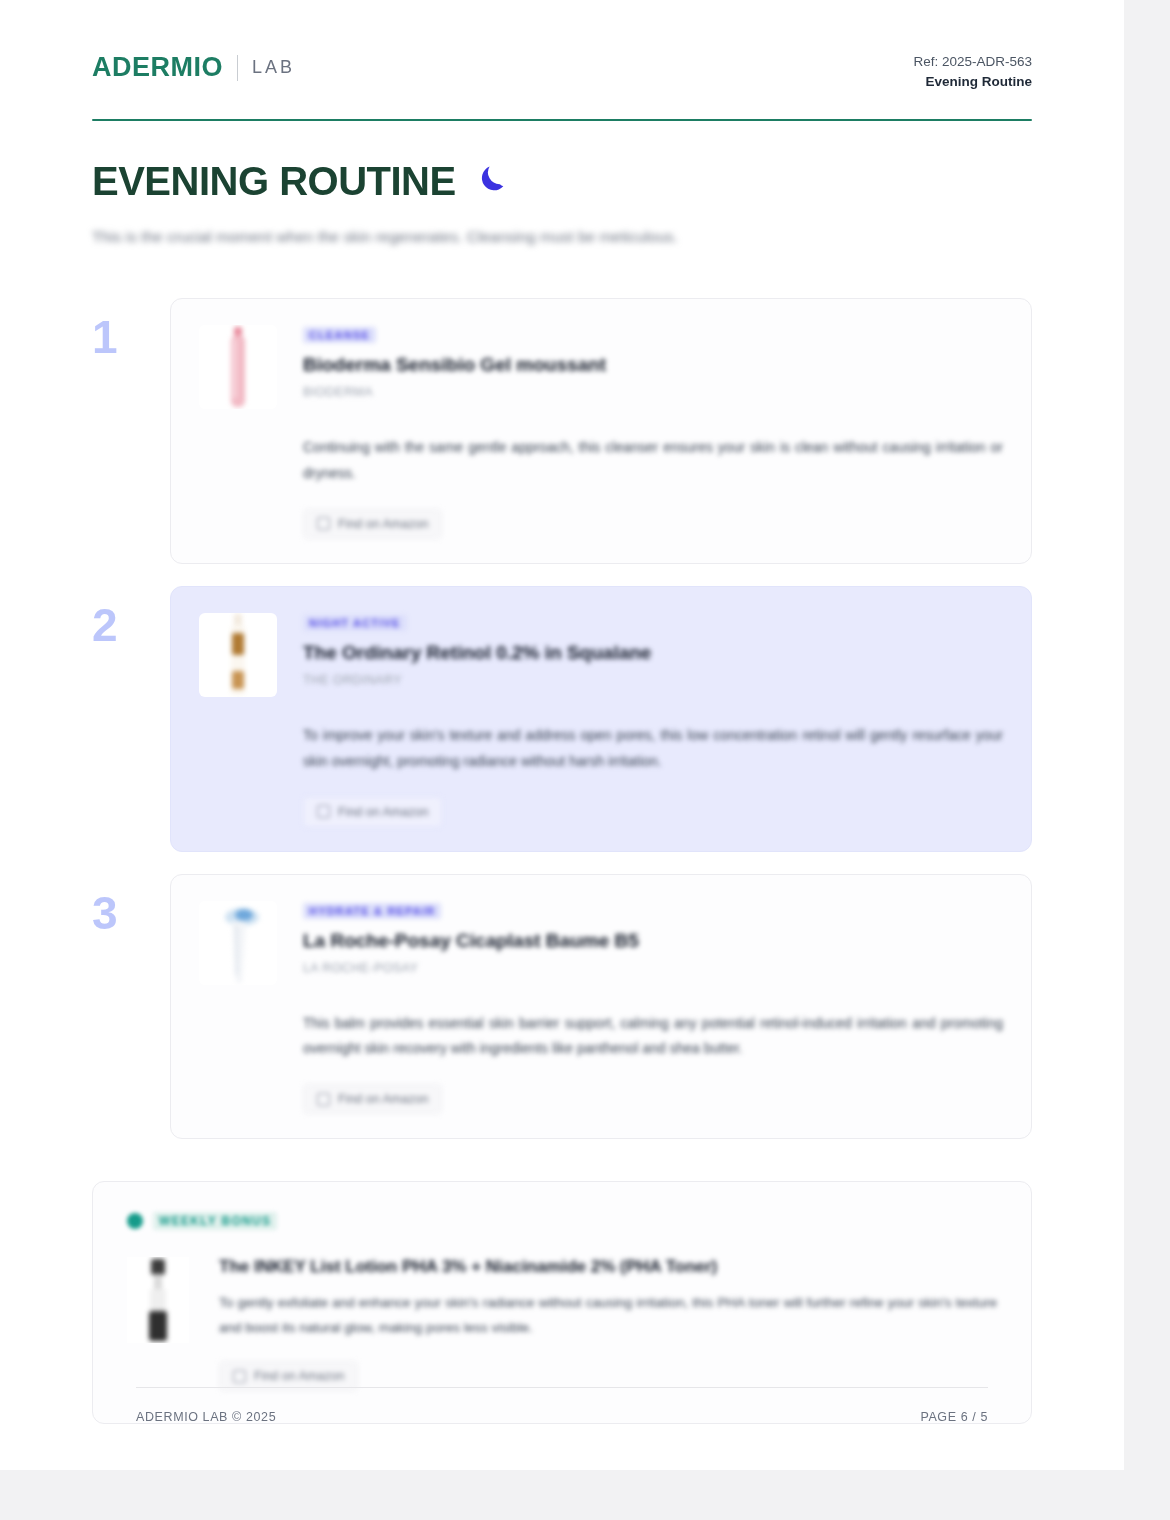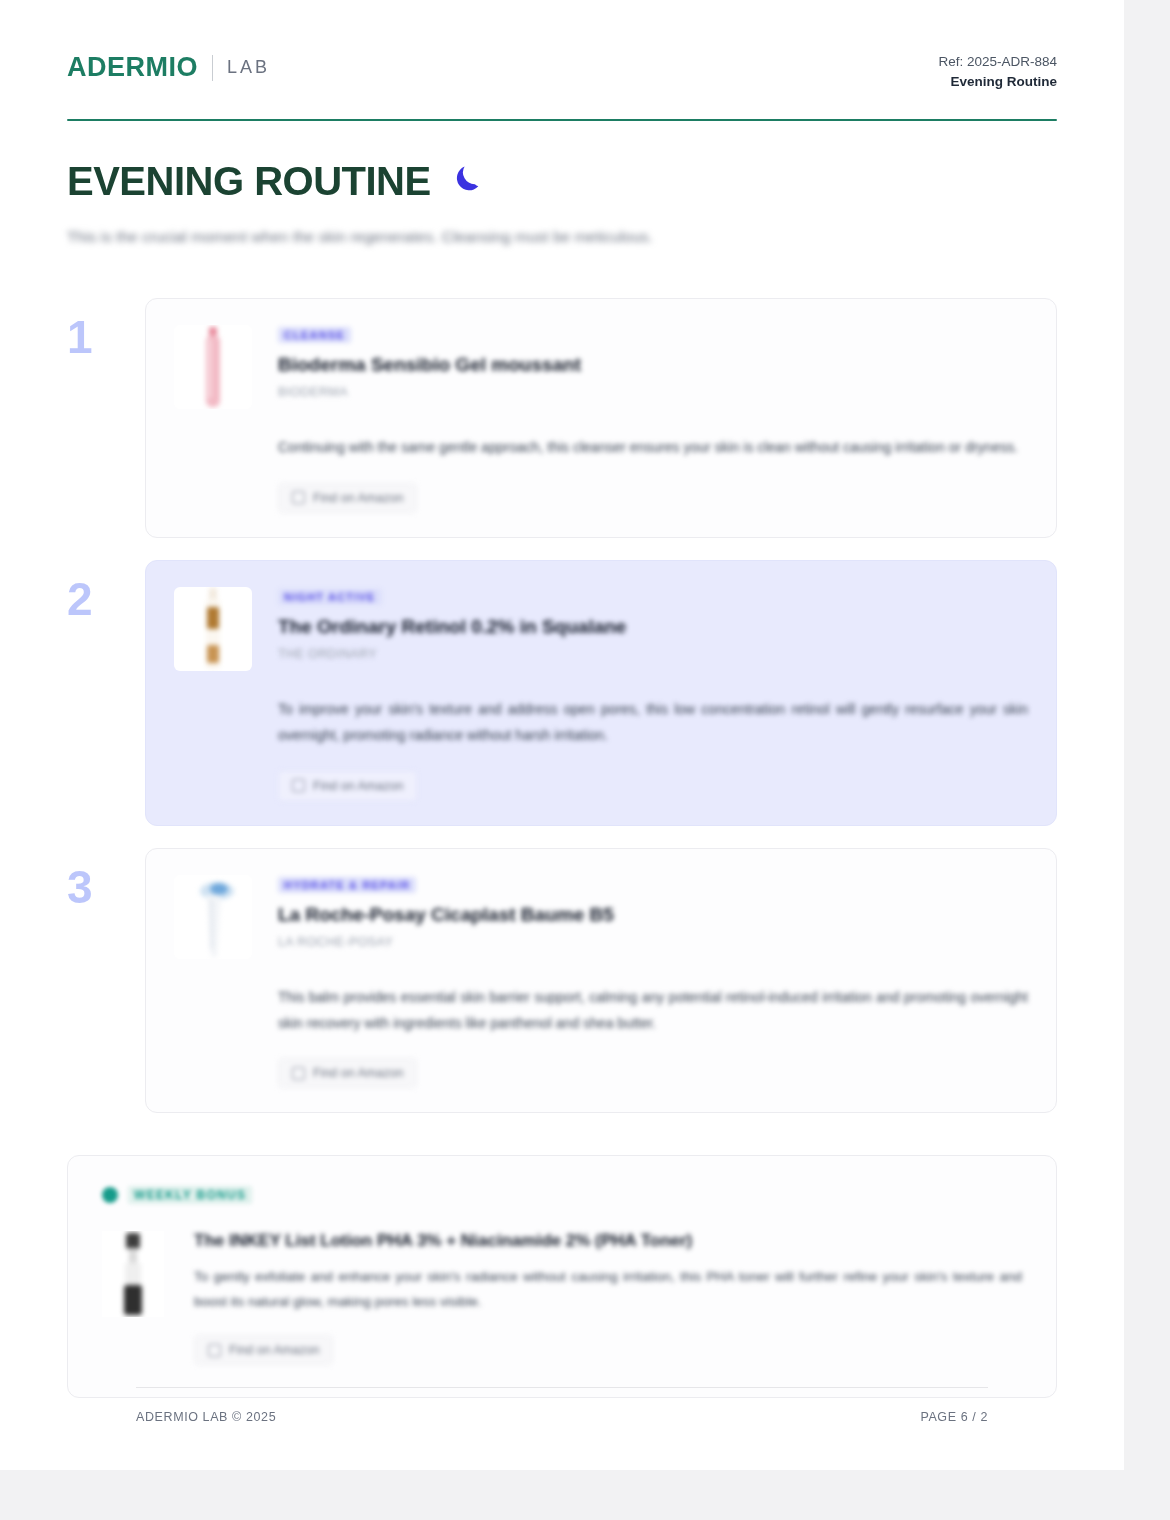--- a/index.html
+++ b/index.html
@@ -18,21 +18,21 @@
     overflow: hidden;
   }
   .page {
     position: absolute;
     left: 0;
     top: 0;
     width: 1124px;
     height: 1470px;
     background: #ffffff;
     box-sizing: border-box;
-    padding: 0 67px;
+    padding: 0 92px;
   }
 
   
   .doc-header {
     display: flex;
     align-items: flex-start;
     justify-content: space-between;
     padding-top: 52px;
   }
   .brand {
@@ -321,21 +321,21 @@
 <div class="viewport">
   <div class="page">
 
     <div class="doc-header">
       <div class="brand">
         <span class="brand-name">ADERMIO</span>
         <span class="brand-divider"></span>
         <span class="brand-sub">LAB</span>
       </div>
       <div class="header-meta">
-        <div class="header-ref">Ref: 2025-ADR-884</div>
+        <div class="header-ref">Ref: 2025-ADR-563</div>
         <div class="header-doc">Evening Routine</div>
       </div>
     </div>
     <div class="header-rule"></div>
 
     <div class="title-block">
       <h1 class="page-title">
         <span>EVENING ROUTINE</span>
         <span class="moon-icon">
           <svg width="34" height="34" viewBox="0 0 32 32" aria-hidden="true">
@@ -449,18 +449,18 @@
             <span>Find on Amazon</span>
           </div>
         </div>
       </div>
     </div>
 
     <div class="doc-footer">
       <div class="footer-rule"></div>
       <div class="footer-row">
         <span>ADERMIO LAB © 2025</span>
-        <span>PAGE 6 / 2</span>
+        <span>PAGE 6 / 5</span>
       </div>
     </div>
 
   </div>
 </div>
 
 </body></html>

